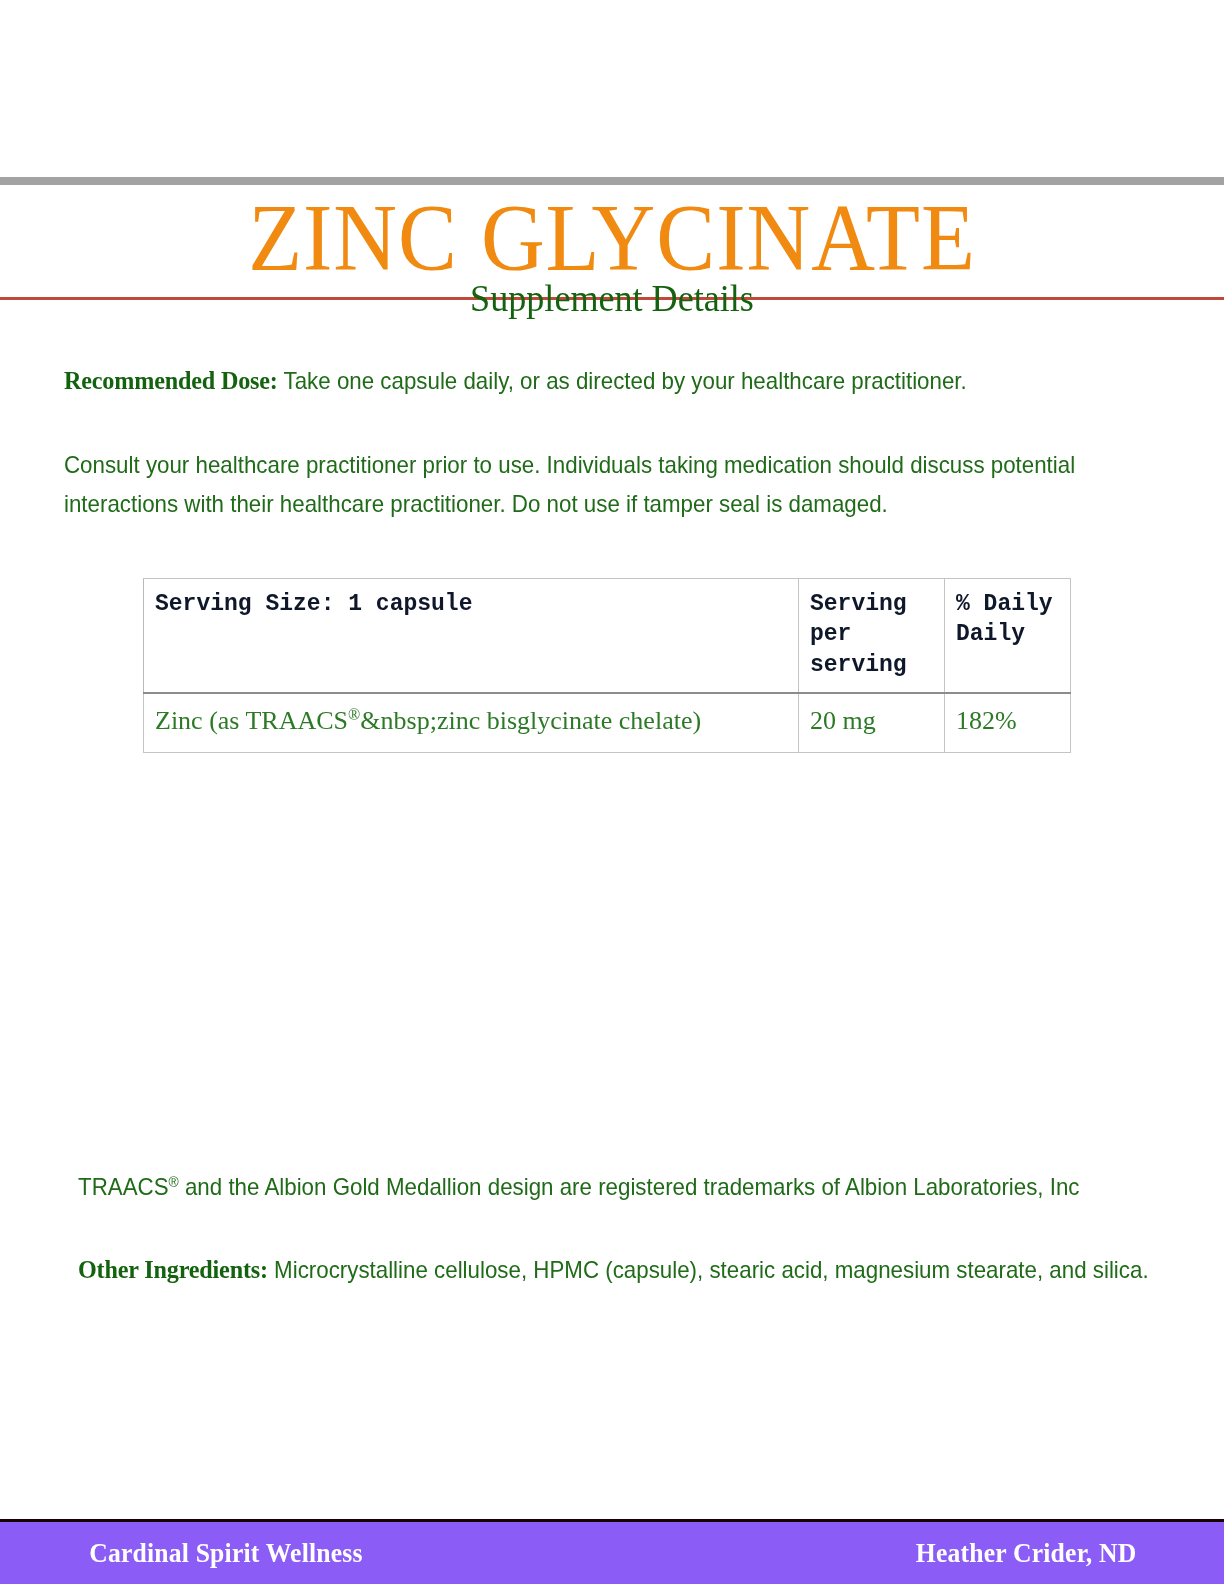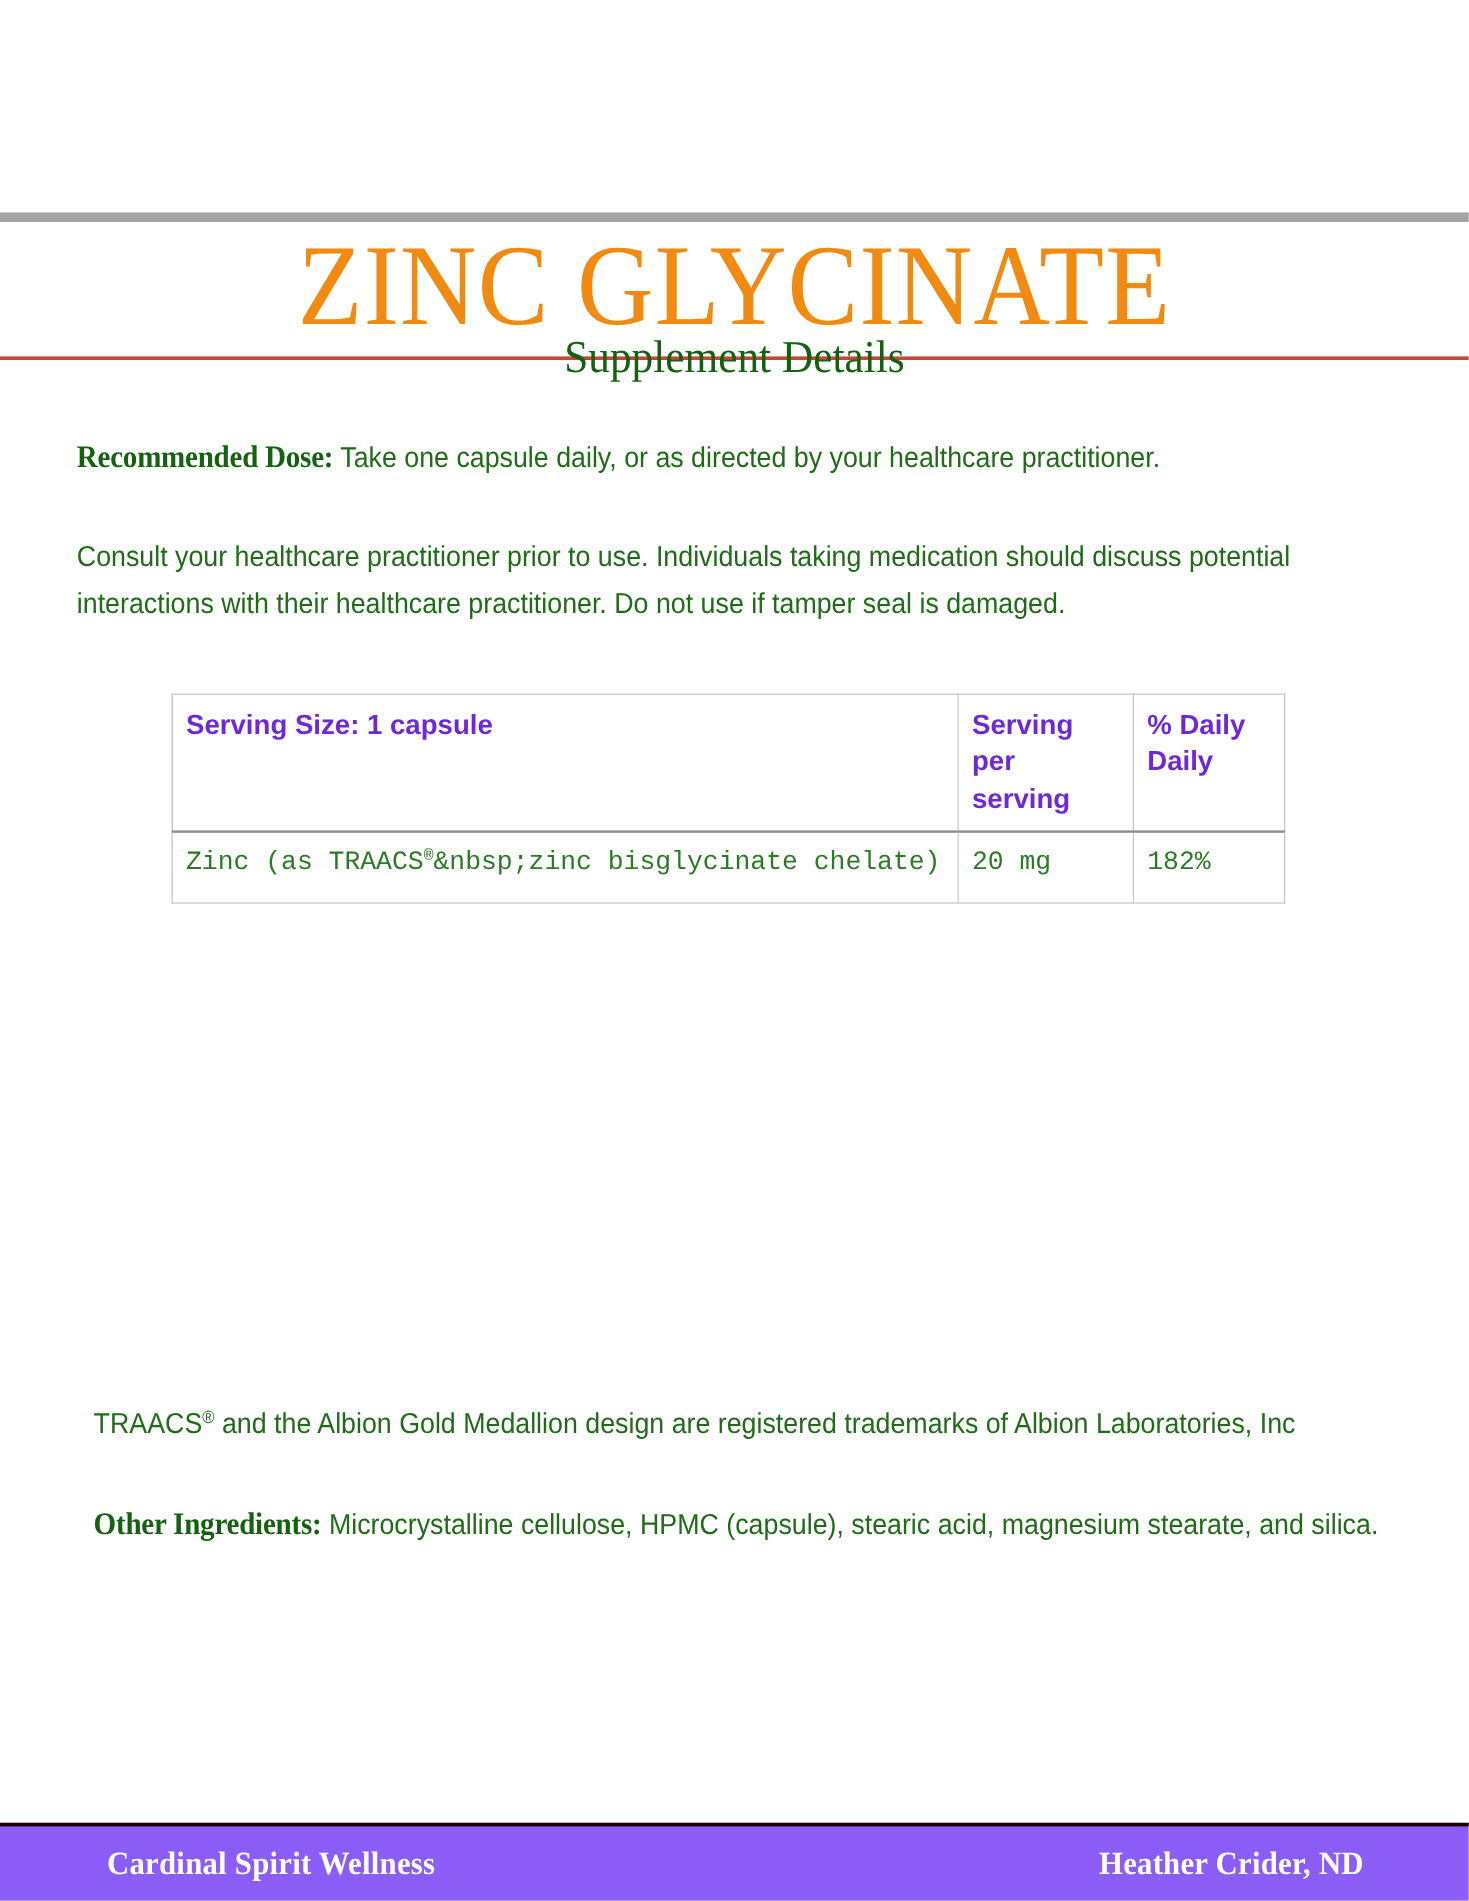--- a/index.html
+++ b/index.html
@@ -114,36 +114,36 @@
     table-layout: fixed;
   }
   table.facts th,
   table.facts td {
     border: 1px solid #c4c4c4;
     vertical-align: top;
     padding: 10px 11px 12px 11px;
   }
   table.facts thead th {
     border-bottom: 2px solid #8c8c8c;
-    font-family: Liberation Sans, sans-serif;
+    font-family: Liberation Mono, monospace;
     font-weight: bold;
     font-size: 23px;
     line-height: 1.32;
-    color: #6d28d9;
+    color: #0f172a;
     text-align: left;
     height: 62px;
   }
   table.facts thead th.col-name { border-left: none; }
   table.facts thead th.col-amount { width: 123px; }
   table.facts thead th.col-dv { width: 103px; }
 
   table.facts tbody td {
-    font-family: Liberation Mono, monospace;
+    font-family: Liberation Serif, serif;
     font-weight: normal;
-    font-size: 22px;
+    font-size: 26px;
     line-height: 1.25;
     color: #2d7a26;
     height: 34px;
     padding-top: 11px;
     padding-bottom: 13px;
   }
   table.facts tbody td.nutrient {
     text-align: left;
   }
   table.facts tbody td.num {

